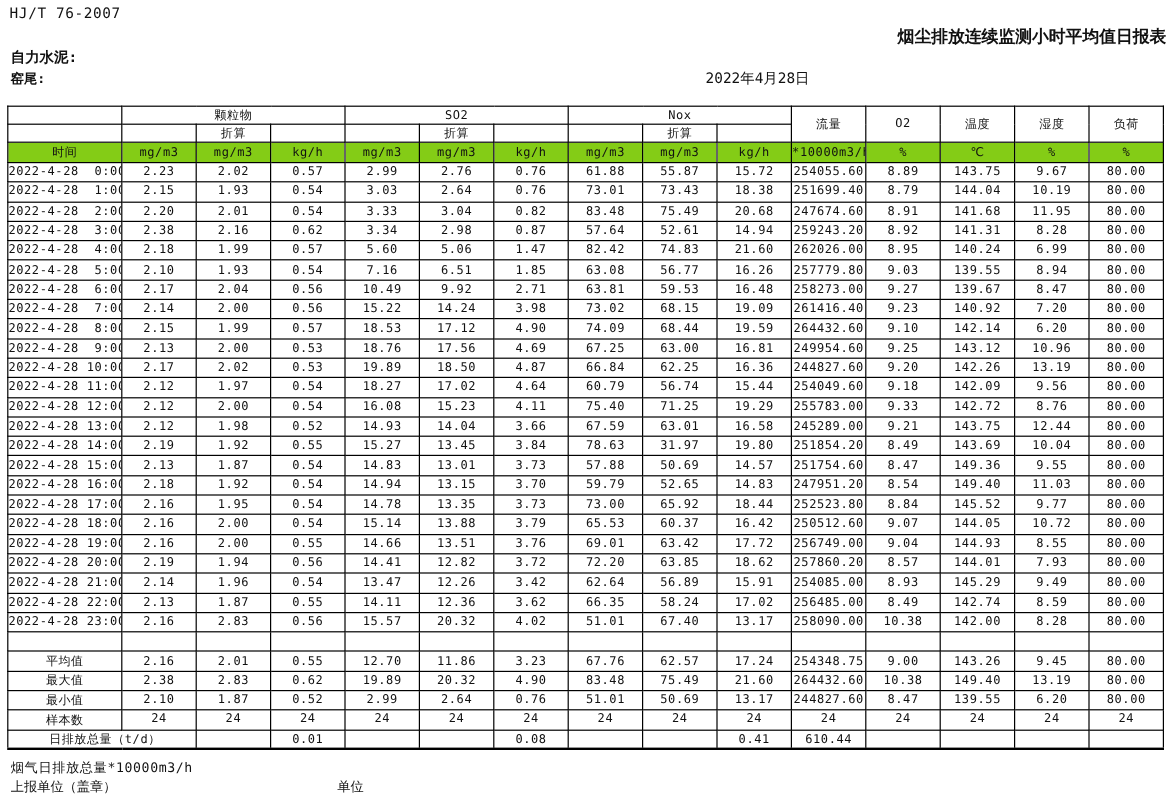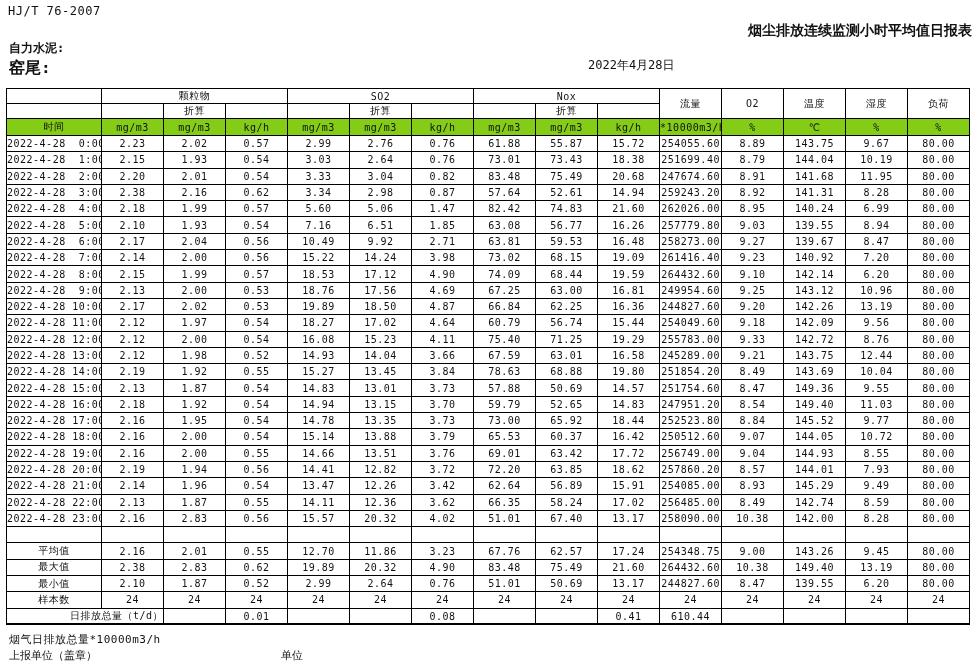--- a/index.html
+++ b/index.html
@@ -18,21 +18,21 @@
   .report-title {
     position: absolute; left: 0; top: 22px; width: 100%;
     text-align: right; font-size: 14px; font-weight: bold;
   }
   .company-line {
     position: absolute; left: 9px; top: 40px;
     font-size: 12px; font-weight: bold;
   }
   .station-line {
     position: absolute; left: 9px; top: 58px;
-    font-size: 16px; font-weight: bold;
+    font-size: 11px; font-weight: bold;
   }
   .date-line {
     position: absolute; left: 588px; top: 57px;
     font-size: 12px;
   }
   table.report {
     position: absolute; left: 6px; top: 88px;
     border-collapse: collapse;
     table-layout: fixed;
     width: 963px;
@@ -48,21 +48,21 @@
     font-size: 10px;
     letter-spacing: 0.5px;
     overflow: hidden;
     white-space: nowrap;
   }
   tr.hdr1 td, tr.hdr2 td { height: 13px; }
   tr.hdr3 td { height: 17px; background: #84cc16; }
   tr.datarow td, tr.blankrow td, tr.sumrow td { height: 16.3px; }
   td.time { white-space: pre; }
   td.sum-label { }
-  td.total-label { text-align: right; padding-left: 5px; }
+  td.total-label { text-align: center; padding-left: 5px; }
   .footer-flow {
     position: absolute; left: 9px; top: 632px;
     font-size: 11px; letter-spacing: 0.5px;
   }
   .footer-report-unit {
     position: absolute; left: 9px; top: 648px;
     font-size: 11px;
   }
   .footer-unit {
     position: absolute; left: 281px; top: 648px;
@@ -379,21 +379,21 @@
       </tr>
       <tr class="datarow">
         <td class="time">2022-4-28 14:00</td>
         <td>2.19</td>
         <td>1.92</td>
         <td>0.55</td>
         <td>15.27</td>
         <td>13.45</td>
         <td>3.84</td>
         <td>78.63</td>
-        <td>68.88</td>
+        <td>31.97</td>
         <td>19.80</td>
         <td>251854.20</td>
         <td>8.49</td>
         <td>143.69</td>
         <td>10.04</td>
         <td>80.00</td>
       </tr>
       <tr class="datarow">
         <td class="time">2022-4-28 15:00</td>
         <td>2.13</td>

